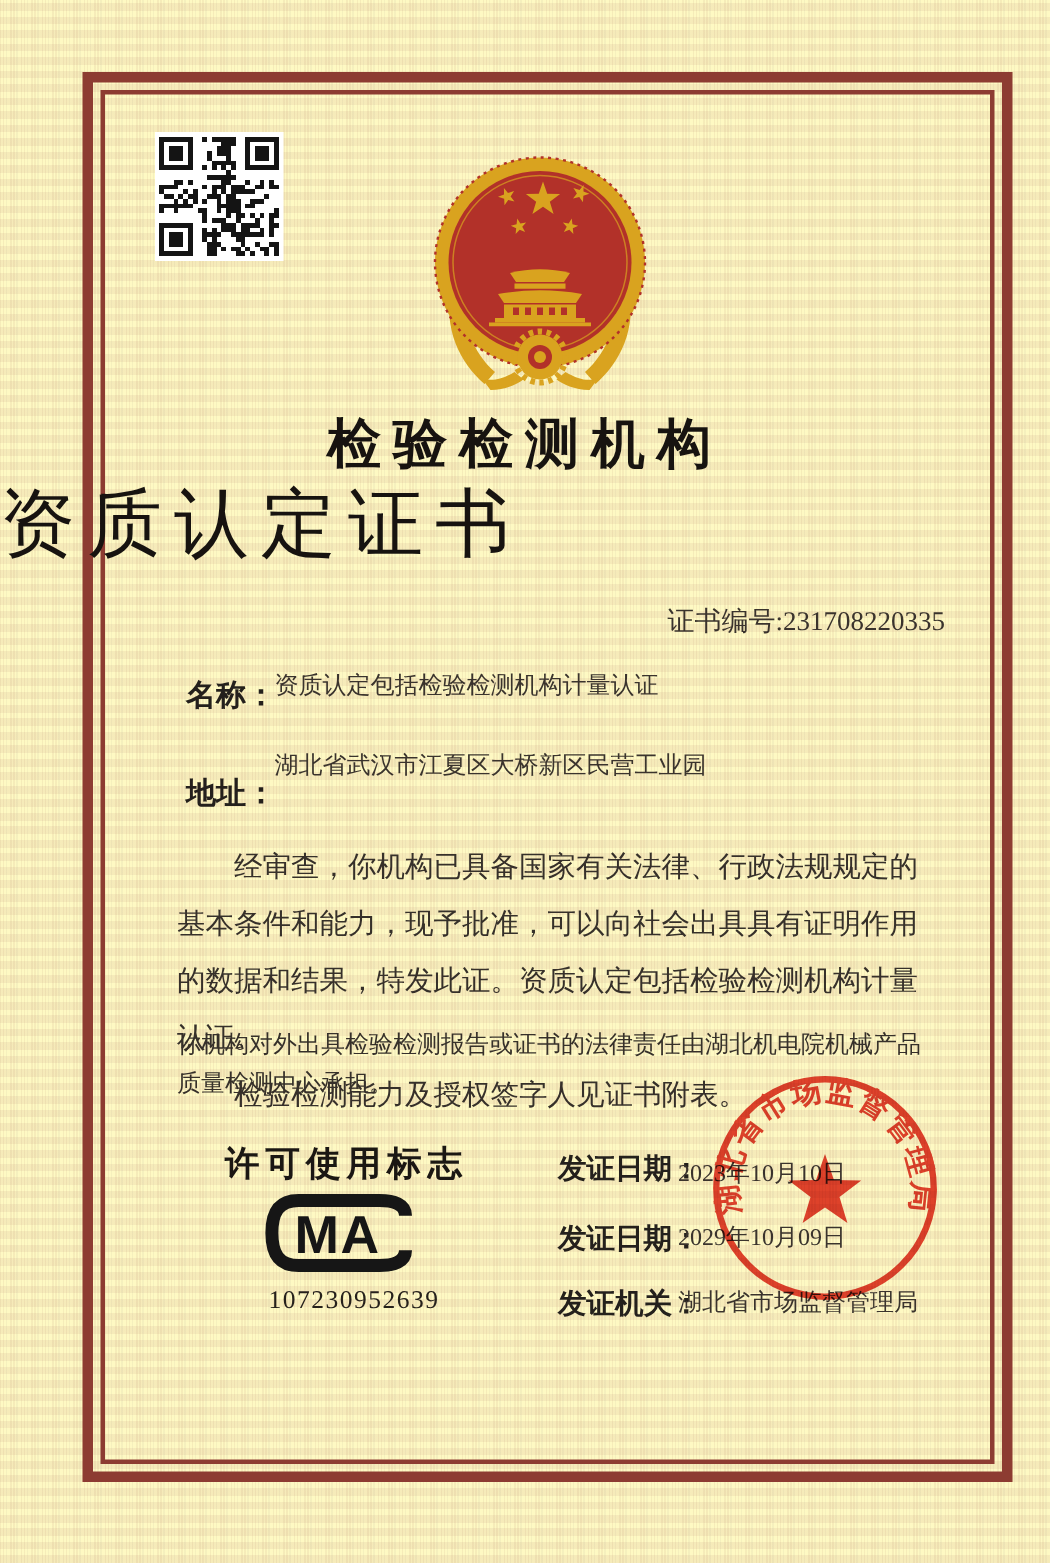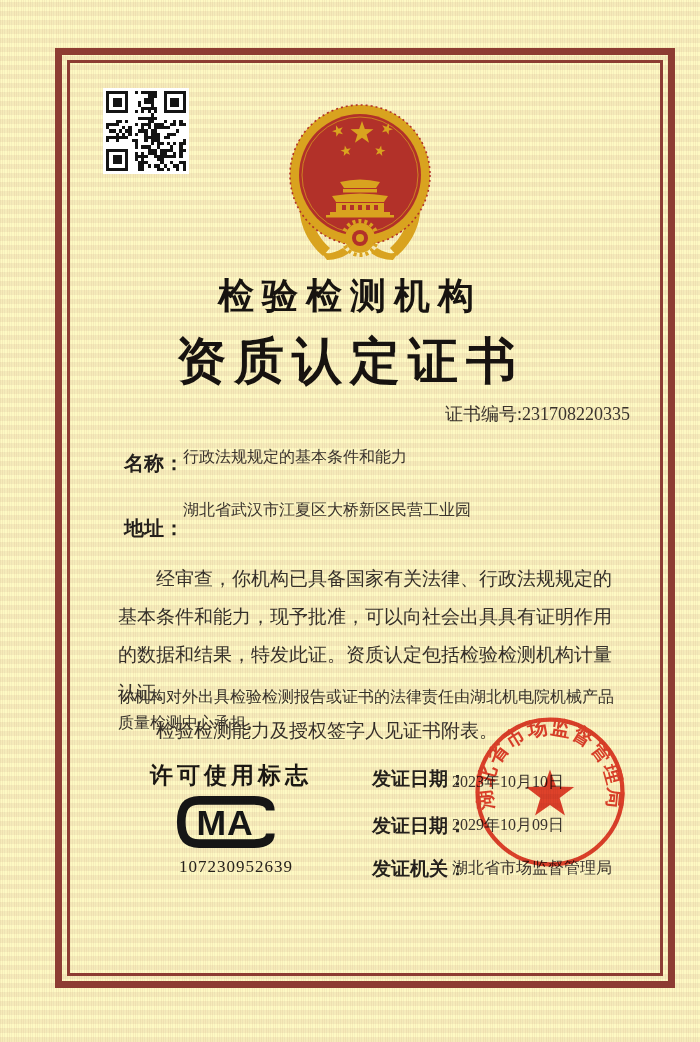--- a/index.html
+++ b/index.html
@@ -19,22 +19,22 @@
       repeating-linear-gradient(0deg, rgba(190,140,120,.13) 0 5px, rgba(246,243,238,0) 5px 9px);
   }
   .frame{position:absolute;left:55px;top:48px;width:620px;height:940px;
     border:7px solid var(--border);}
   .frame-inner{position:absolute;inset:5px;border:3px solid var(--border);}
   .abs{position:absolute;}
   .qr{left:103px;top:82px;width:86px;height:98px;}
   .emblem{left:287px;top:102px;width:146px;height:160px;}
   .title1{left:0;top:272px;width:700px;text-align:center;font-size:36px;font-weight:bold;
     letter-spacing:8px;color:var(--title);}
-  .title2{left:0;top:316px;width:700px;text-align:center;font-size:50px;font-weight:bold;
-    letter-spacing:8px;color:var(--title);margin-top:12px;}
+  .title2{left:0;top:316px;width:700px;font-size:50px;font-weight:normal;
+    letter-spacing:8px;color:var(--title);}
   .certno{right:70px;top:402px;font-size:18px;color:#3a332d;}
   .field-label{font-size:20px;font-weight:bold;color:#24201c;
     font-family:Liberation Sans, sans-serif;}
   .field-value{font-size:16px;color:#3a332d;}
   .name-label{left:124px;top:450px;}
   .name-value{left:183px;top:447px;}
   .addr-label{left:124px;top:515px;}
   .addr-value{left:183px;top:500px;}
   .body-text{left:118px;top:560px;width:494px;font-size:19px;line-height:38px;
     text-align:justify;color:#36302a;}
@@ -306,21 +306,21 @@
     <path d="M56 146 C46 152 40 152 34 150 L40 158 C50 158 58 154 62 151 Z" fill="var(--emblem_gold)"></path>
     <path d="M90 146 C100 152 106 152 112 150 L106 158 C96 158 88 154 84 151 Z" fill="var(--emblem_gold)"></path>
   </svg>
 
   <div class="abs title1">检验检测机构</div>
   <div class="abs title2">资质认定证书</div>
 
   <div class="abs certno">证书编号:231708220335</div>
 
   <div class="abs field-label name-label">名称：</div>
-  <div class="abs field-value name-value">行政法规规定的基本条件和能力</div>
+  <div class="abs field-value name-value">资质认定包括检验检测机构计量认证</div>
   <div class="abs field-label addr-label">地址：</div>
   <div class="abs field-value addr-value">湖北省武汉市江夏区大桥新区民营工业园</div>
 
   <div class="abs body-text">
     <p>经审查，你机构已具备国家有关法律、行政法规规定的基本条件和能力，现予批准，可以向社会出具具有证明作用的数据和结果，特发此证。资质认定包括检验检测机构计量认证。</p>
     <p>检验检测能力及授权签字人见证书附表。</p>
   </div>
   <div class="abs liability">你机构对外出具检验检测报告或证书的法律责任由湖北机电院机械产品质量检测中心承担。</div>
 
   <div class="abs mark-title">许可使用标志</div>

